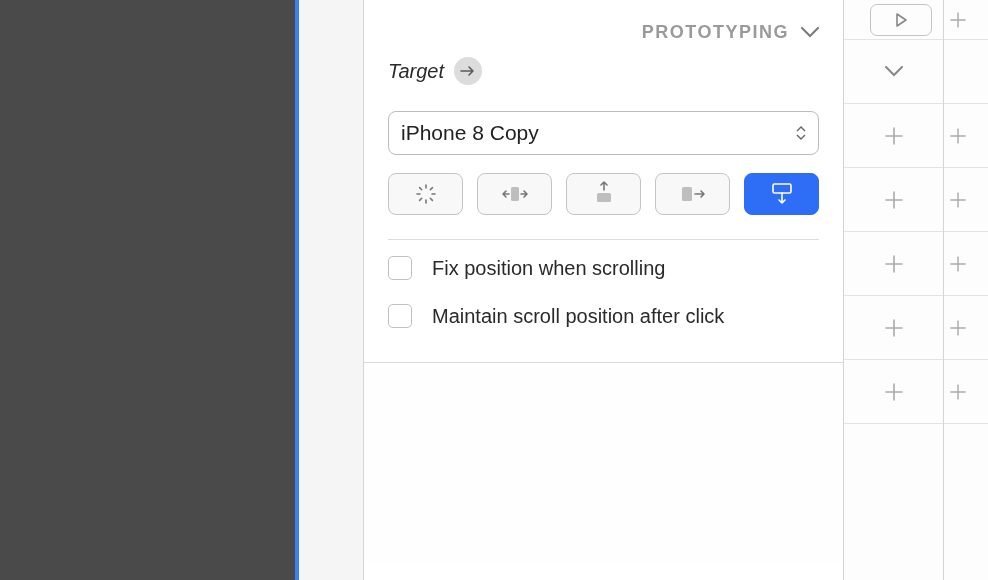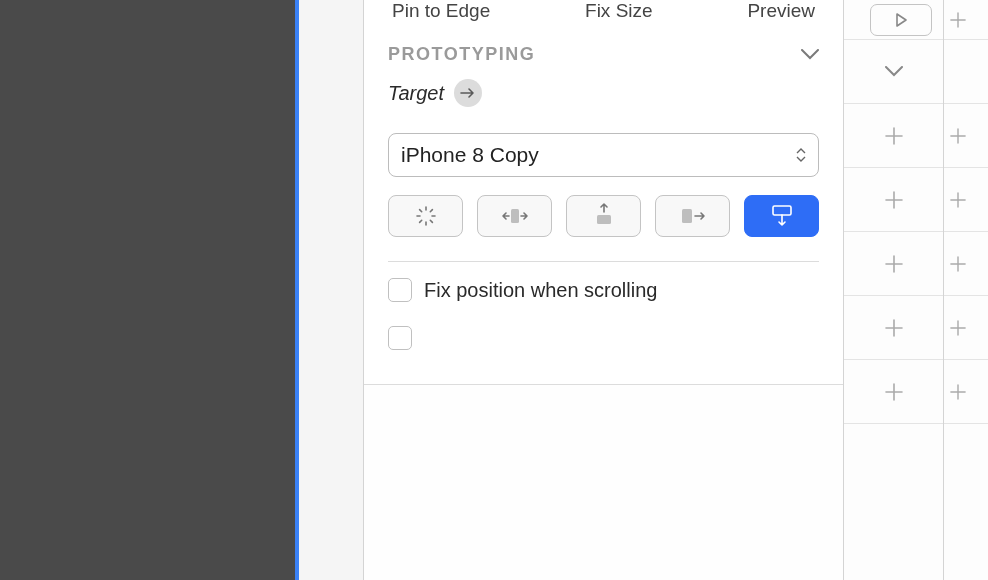--- a/index.html
+++ b/index.html
@@ -36,23 +36,24 @@
       justify-content: space-between;
     }
     .tab {
       font-size: 19px;
       color: #444;
       padding: 0 8px;
     }
     
     .section-header {
       display: flex;
-      justify-content: space-between;
+      justify-content: flex-end;
       align-items: center;
       padding: 22px 24px 14px 24px;
+      gap: 12px;
     }
     .section-title {
       font-size: 18px;
       font-weight: 600;
       letter-spacing: 1.5px;
       color: #9a9a9a;
     }
     .chevron { color: #7a7a7a; }
     
     .field-group { padding: 0 24px 18px 24px; }
@@ -121,21 +122,21 @@
     
     .divider {
       margin: 0 24px;
       border: none;
       border-top: 1px solid #dcdcdc;
     }
     
     .checkbox-row {
       display: flex;
       align-items: center;
-      gap: 12px;
+      gap: 20px;
       padding: 16px 24px 4px 24px;
     }
     .checkbox-row + .checkbox-row { padding-top: 20px; }
     .checkbox {
       width: 24px; height: 24px;
       border: 1px solid #c0c0c0;
       border-radius: 5px;
       background: #fff;
       flex-shrink: 0;
     }
@@ -184,25 +185,20 @@
     }
   </style>
 </head>
 <body>
 
 <div class="canvas-area"></div>
 <div class="selection-edge"></div>
 
 <div class="inspector-panel">
 
-  <div class="tabs-row">
-    <span class="tab">Pin to Edge</span>
-    <span class="tab">Fix Size</span>
-    <span class="tab">Preview</span>
-  </div>
 
   <div class="section-header">
     <span class="section-title">PROTOTYPING</span>
     <span class="chevron">
       <svg width="18" height="11" viewBox="0 0 18 11" fill="none">
           <path d="M1 1l8 8 8-8" stroke="currentColor" stroke-width="2" stroke-linecap="round"></path>
         </svg>
     </span>
   </div>
 
@@ -264,20 +260,21 @@
 
   <hr class="divider">
 
   <div class="checkbox-row">
     <div class="checkbox"></div>
     <span class="checkbox-label">Fix position when scrolling</span>
   </div>
 
   <div class="checkbox-row">
     <div class="checkbox"></div>
+    <span class="checkbox-label">Maintain scroll position after click</span>
   </div>
 
   <div class="panel-bottom-sep"></div>
 </div>
 
 <div class="right-panel">
   <div class="right-row first">
     <div class="play-btn-frame">
       <svg width="16" height="16" viewBox="0 0 16 16" fill="none">
           <path d="M4 2l9 6-9 6V2z" stroke="#888" stroke-width="1.6" stroke-linejoin="round"></path>

